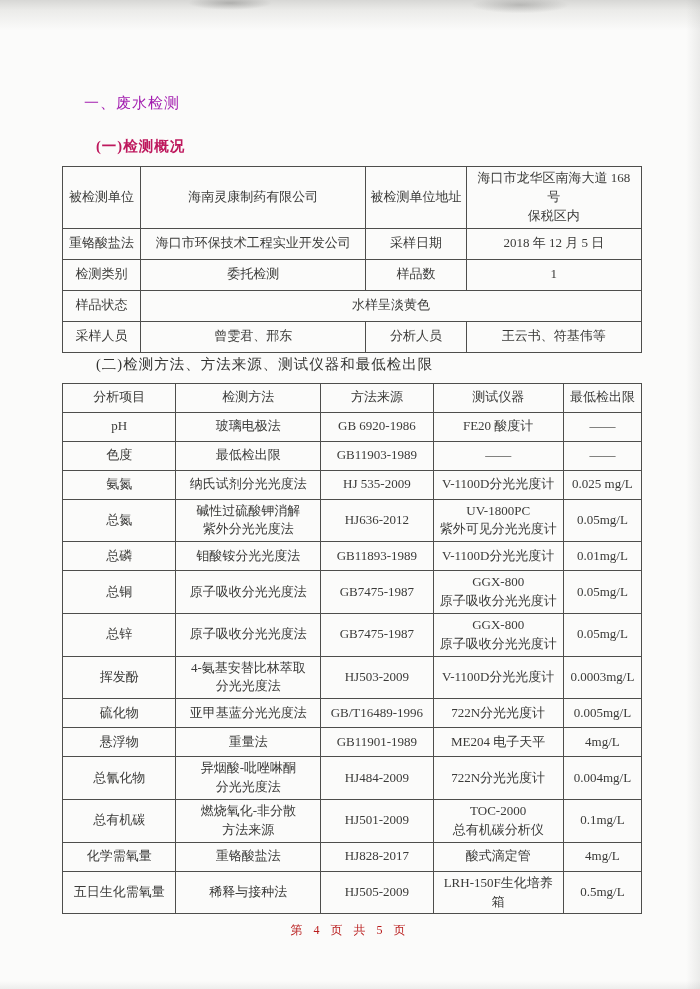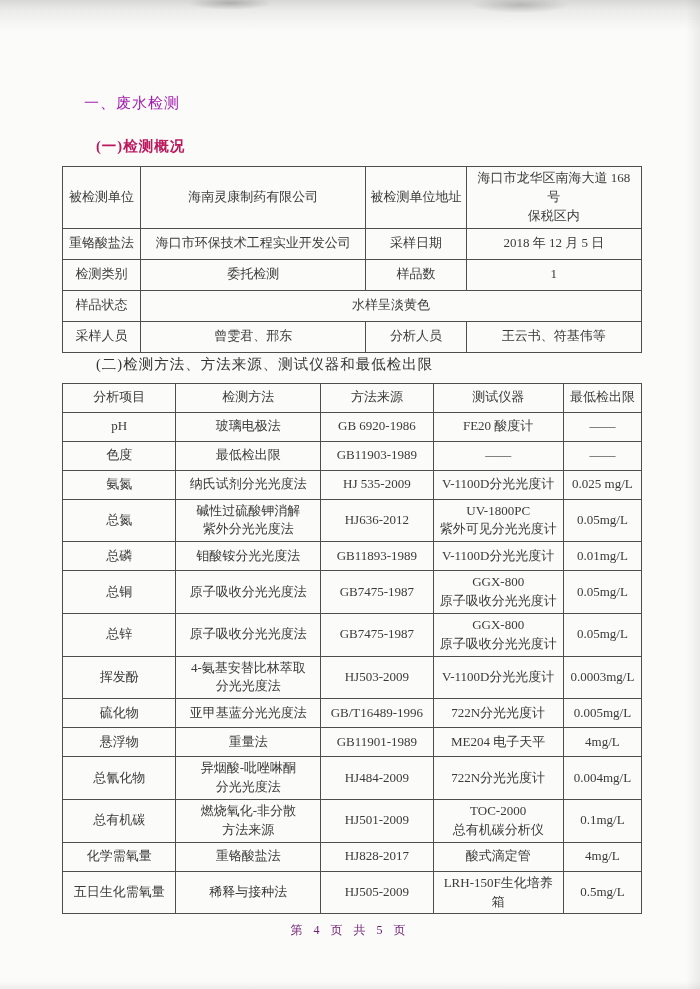--- a/index.html
+++ b/index.html
@@ -87,21 +87,21 @@
   }
   .t-overview td { height: 26px; margin-top: 28px; }
   .t-methods td, .t-methods th { height: 24px; }
   .footer {
     position: absolute;
     left: 0;
     width: 700px;
     top: 922px;
     text-align: center;
     font-size: 12px;
-    color: #701a75;
+    color: #b91c1c;
     letter-spacing: 4px;
   }
 </style>
 </head>
 <body>
 
 <div class="sheet">
   <div class="scan-top"></div>
   <div class="scan-right"></div>
   <div class="scan-bottom"></div>

